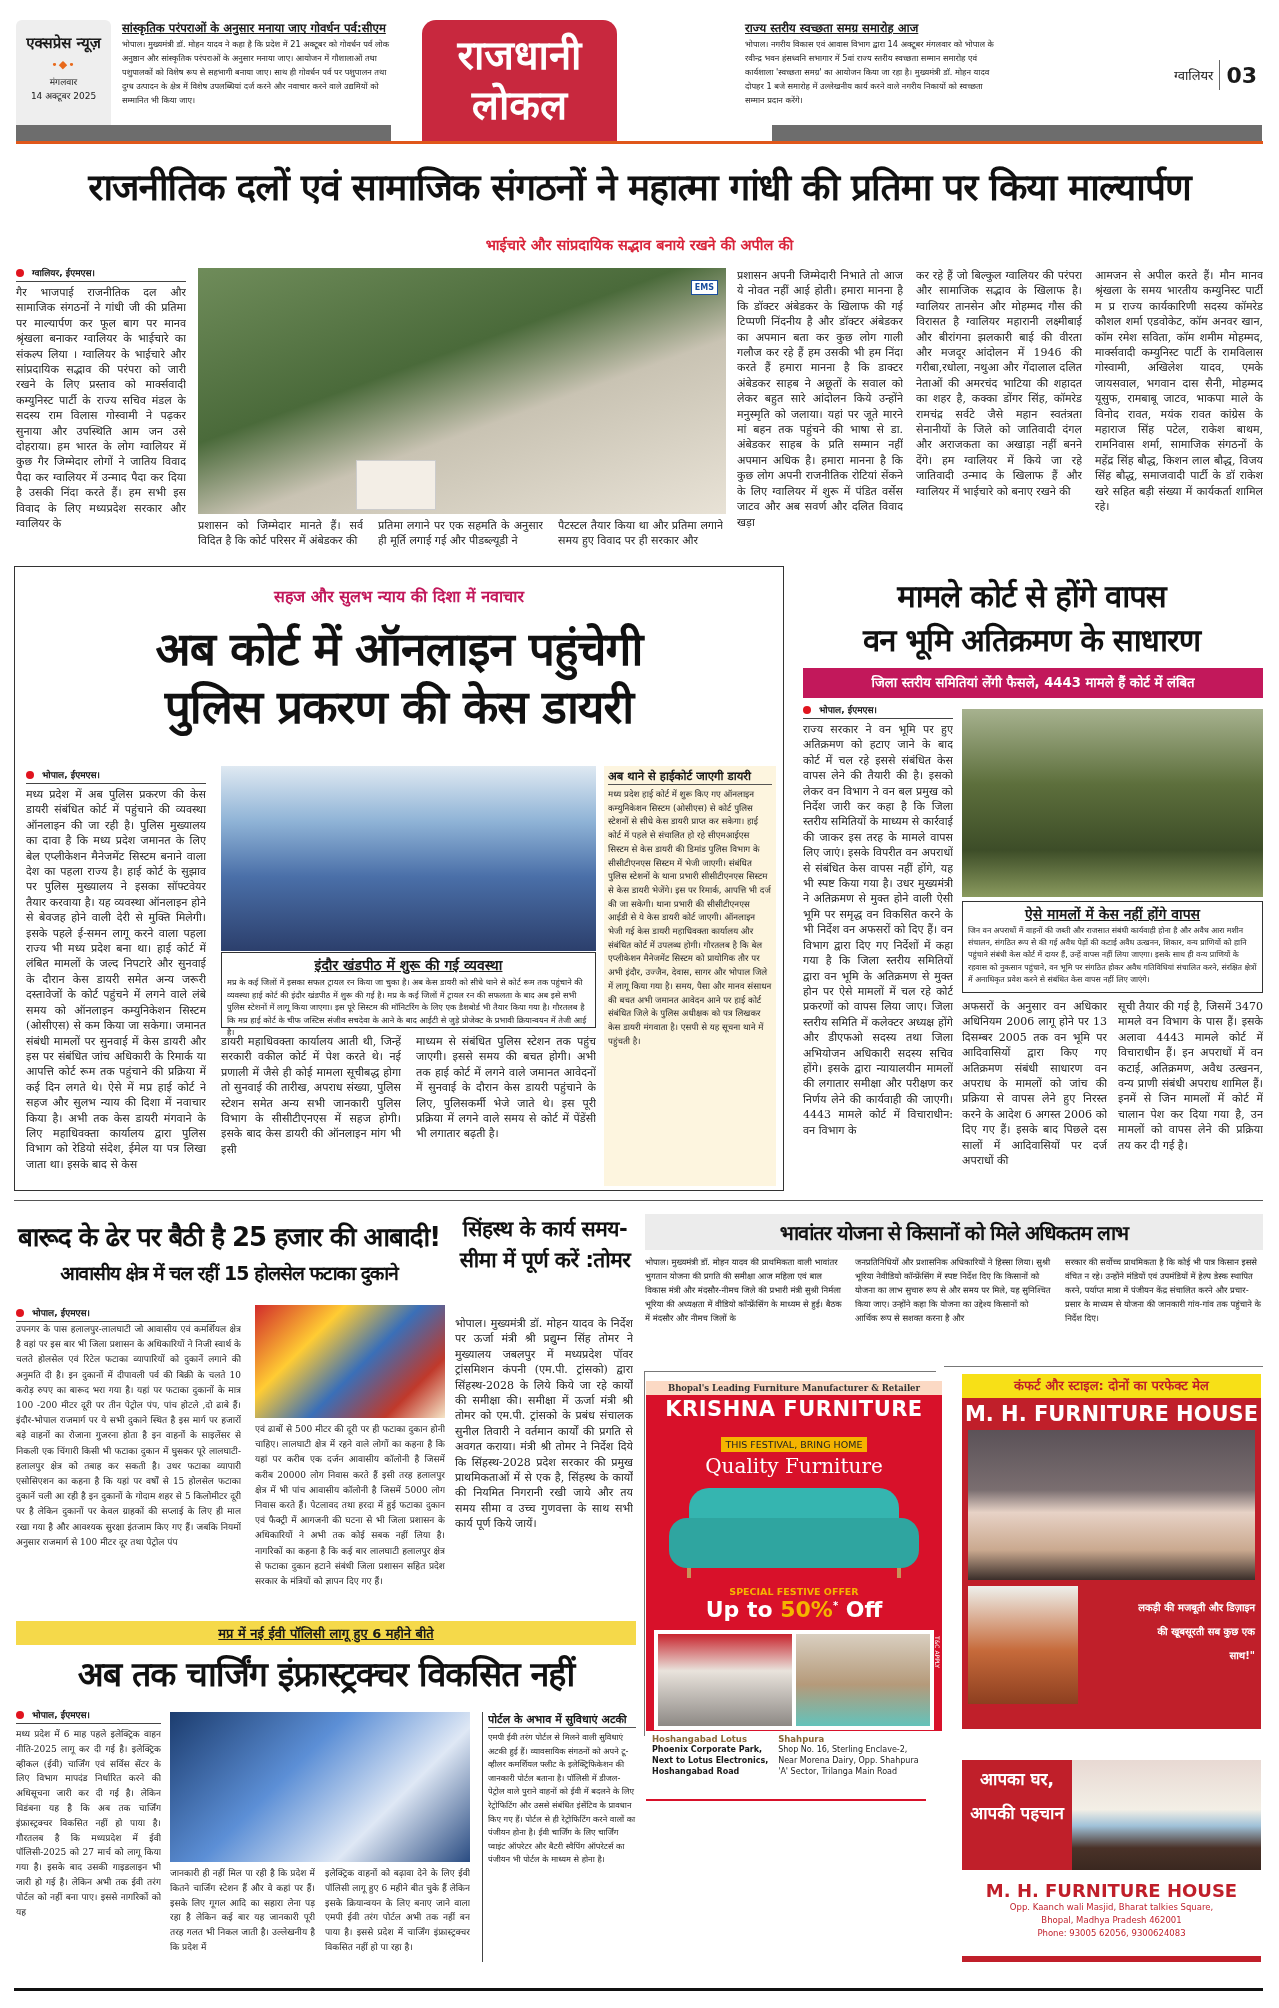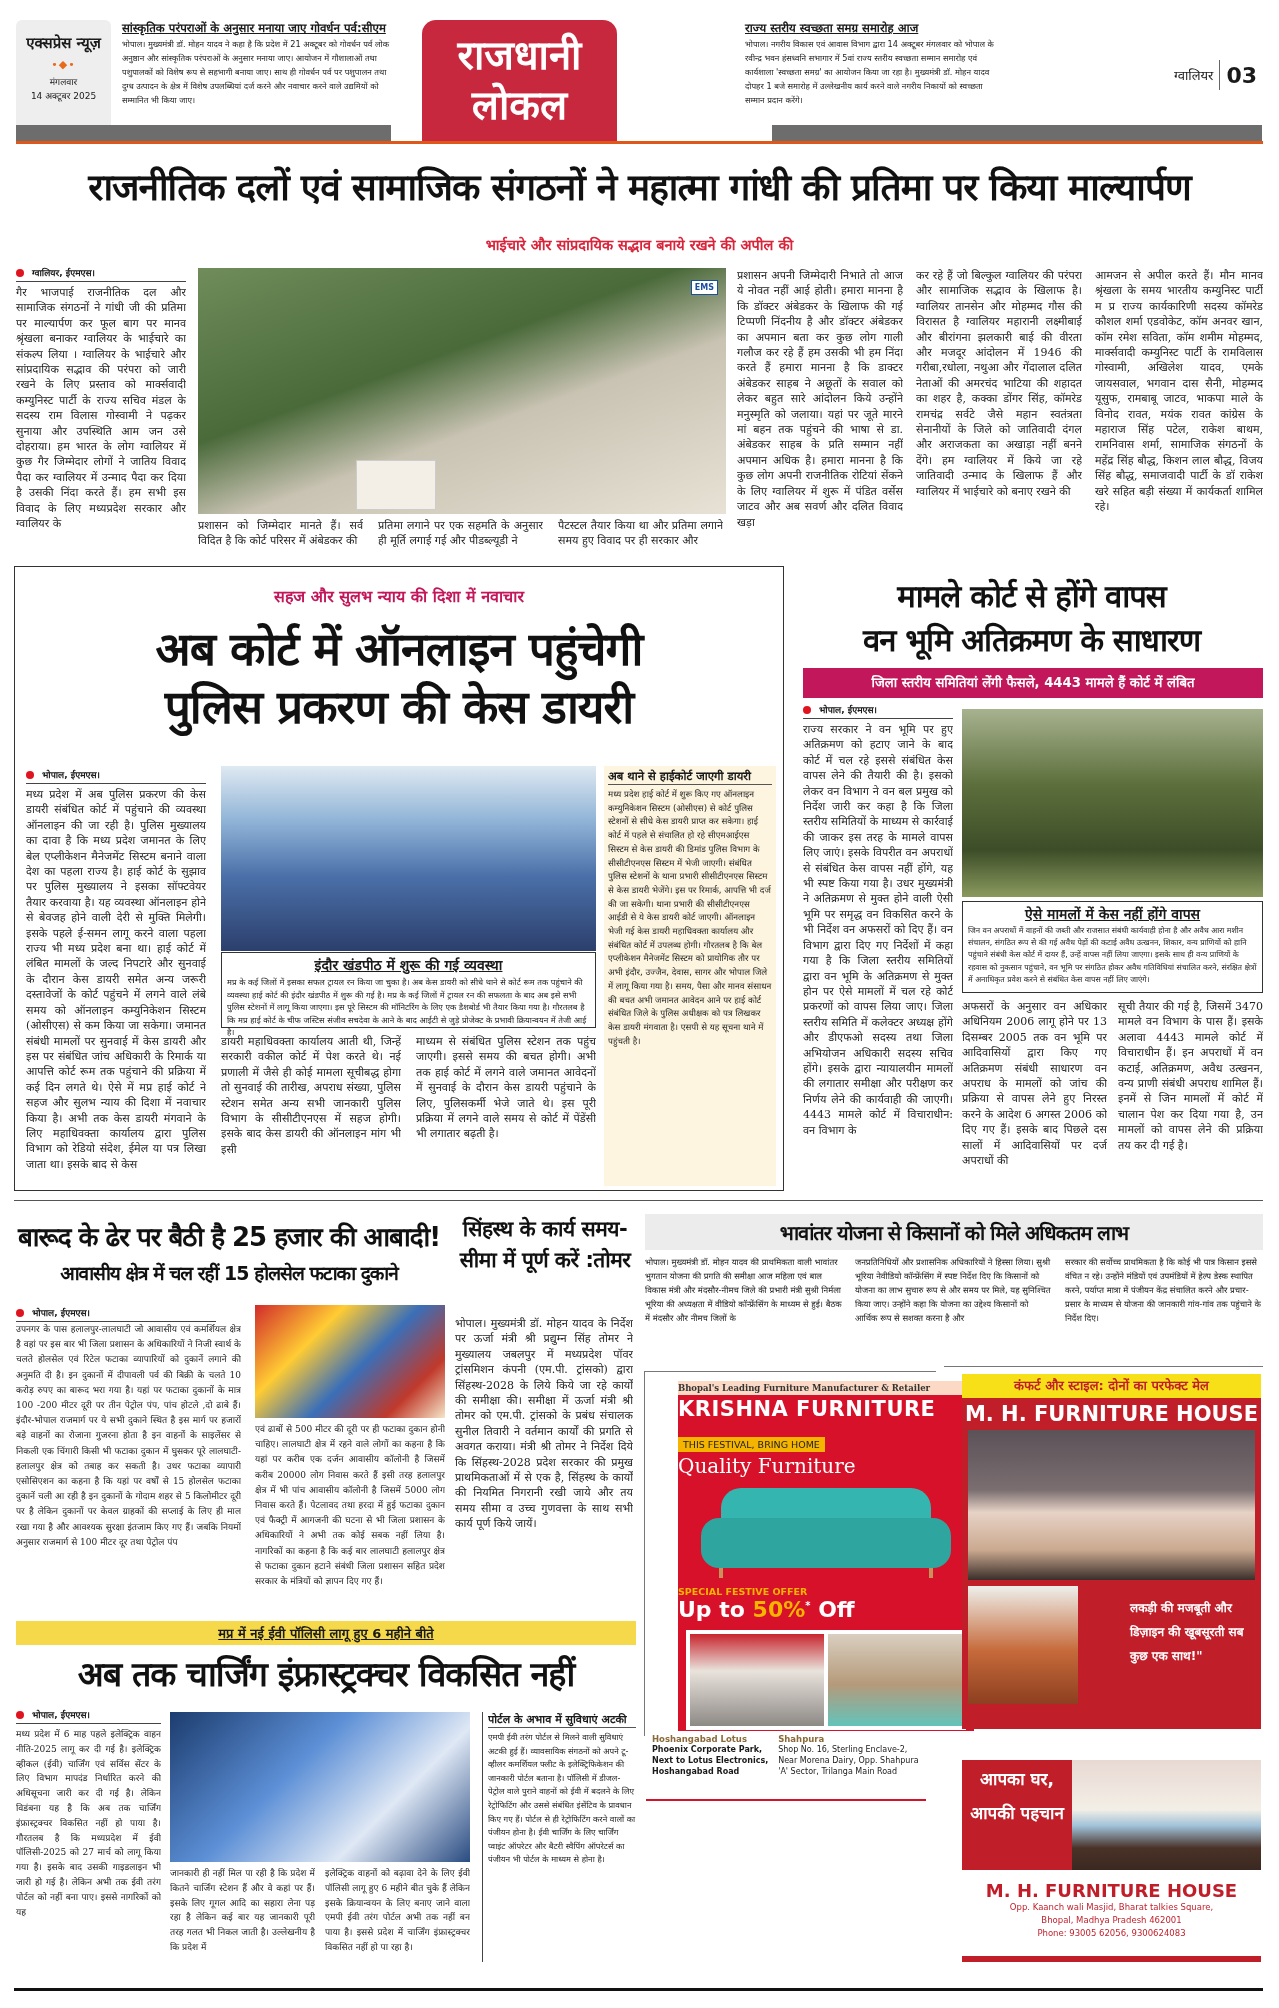--- a/index.html
+++ b/index.html
@@ -35,21 +35,21 @@
   .photo-court { background: linear-gradient(180deg,#dfe9f2 0%,#8fb3d6 30%,#4a6fa8 60%,#2c3f6c 100%); }
   .photo-forest { background: linear-gradient(180deg,#a7b28f 0%,#5d6f3c 40%,#3d4d28 75%,#8a9a5e 100%); }
   .photo-fire { background: linear-gradient(135deg,#d22b2b 0%,#ffcc33 30%,#3a6fb8 55%,#c0392b 80%,#f5e6c8 100%); }
   .photo-ev { background: linear-gradient(135deg,#1c3c6e 0%,#5c8fd6 40%,#dfe8f5 70%,#2a4c82 100%); }
 
   .boxed { border: 1.5px solid #333; }
   .box-title { font-size: 14px; font-weight: bold; text-decoration: underline; text-align: center; margin-bottom: 2px; }
   .sidebar-yellow { background: #fdf5df; }
 
   
-  .ad-kf { left: 646px; top: 1381px; width: 296px; height: 350px; background: #d8112a; color: #fff; text-align: left; margin-left: 32px; }
+  .ad-kf { left: 646px; top: 1381px; width: 296px; height: 350px; background: #d8112a; color: #fff; text-align: center; }
   .ad-mh { left: 962px; top: 1374px; width: 299px; height: 355px; background: #c01f2a; color: #fff; }
 </style>
 </head>
 <body>
 
 <div class="abs hdr-left">
   <div class="brand">एक्सप्रेस न्यूज़</div>
   <div class="orn">•◆•</div>
   <div class="day">मंगलवार</div>
   <div class="date">14 अक्टूबर 2025</div>
@@ -215,21 +215,21 @@
   </div>
 </div>
 
 <div class="abs" style="left:944px;top:1366px;width:319px;height:1px;background:#777;"></div>
 <div class="abs ad-mh">
   <div style="background:#f7e017;color:#c01f2a;font-size:13px;font-weight:bold;text-align:center;line-height:24px;">कंफर्ट और स्टाइल: दोनों का परफेक्ट मेल</div>
   <div style="font-size:21px;font-weight:bold;text-align:center;line-height:32px;">M. H. FURNITURE HOUSE</div>
   <div style="margin:0 6px;height:150px;background:linear-gradient(180deg,#5b5258 0%,#7a6e70 40%,#e7d2c6 55%,#caa98f 80%,#3a2e2a 100%);"></div>
   <div style="display:flex;margin:6px 6px 0;gap:6px;">
     <div style="width:110px;height:118px;background:linear-gradient(180deg,#eef0ec 0%,#c66a3a 55%,#8d3f20 100%);"></div>
-    <div style="flex:1;font-size:12px;font-weight:bold;line-height:24px;text-align:left;padding-top:10px;margin-left:46px;">लकड़ी की मजबूती और डिज़ाइन की खूबसूरती सब कुछ एक साथ!"</div>
+    <div style="flex:1;font-size:10px;font-weight:bold;line-height:24px;text-align:right;padding-top:10px;margin-left:46px;">लकड़ी की मजबूती और डिज़ाइन की खूबसूरती सब कुछ एक साथ!"</div>
   </div>
 </div>
 <div class="abs" style="left:962px;top:1760px;width:299px;height:110px;background:#c01f2a;display:flex;">
   <div style="width:110px;color:#fff;font-size:17px;font-weight:bold;line-height:34px;text-align:center;padding-top:2px;">आपका घर, आपकी पहचान</div>
   <div style="flex:1;background:linear-gradient(180deg,#e8d9d3 0%,#f3efe6 45%,#9fc1d8 60%,#4a3228 80%,#3a2820 100%);"></div>
 </div>
 <div class="abs" style="left:962px;top:1870px;width:299px;height:92px;background:#fff;text-align:center;color:#c01f2a;border-bottom:6px solid #c01f2a;">
   <div style="font-size:18px;font-weight:bold;margin-top:10px;">M. H. FURNITURE HOUSE</div>
   <div style="font-size:8.5px;line-height:13px;">Opp. Kaanch wali Masjid, Bharat talkies Square,</div>
   <div style="font-size:8.5px;line-height:13px;">Bhopal, Madhya Pradesh 462001</div>

